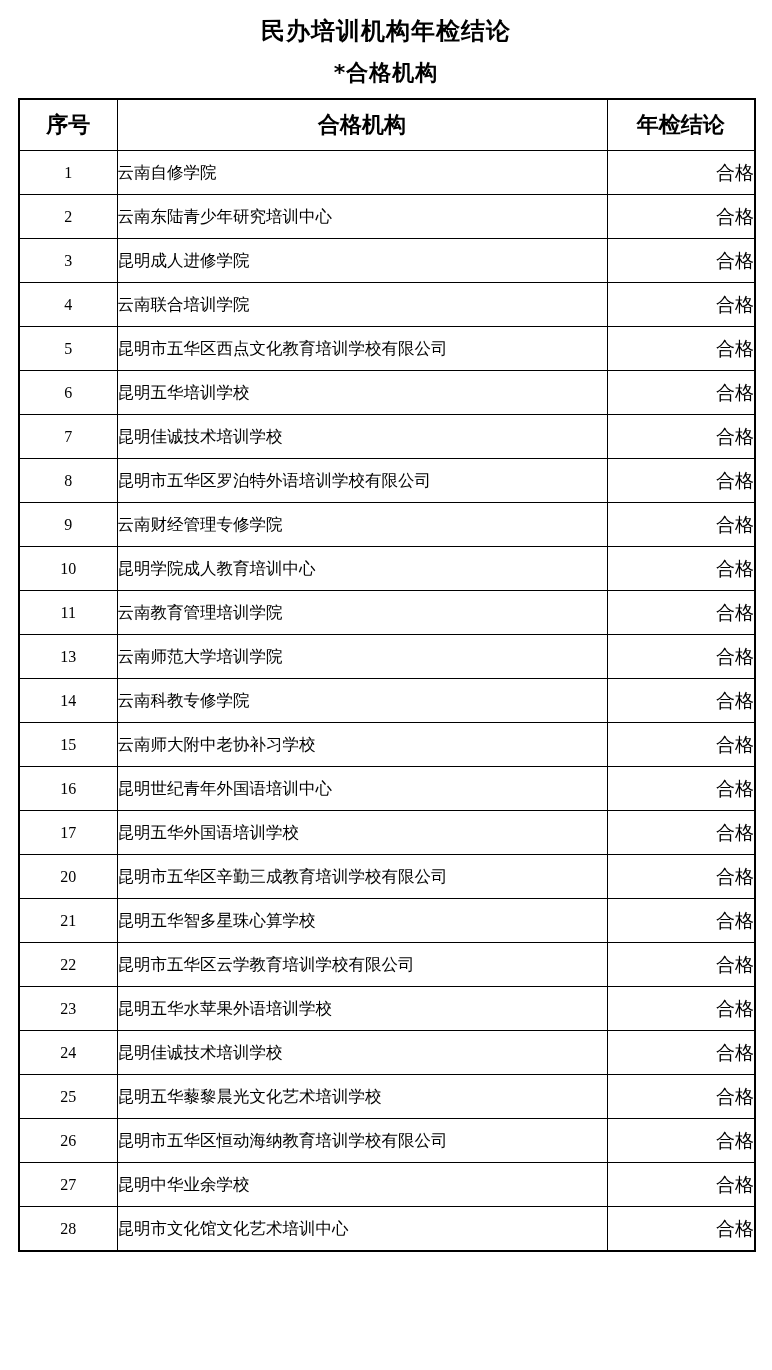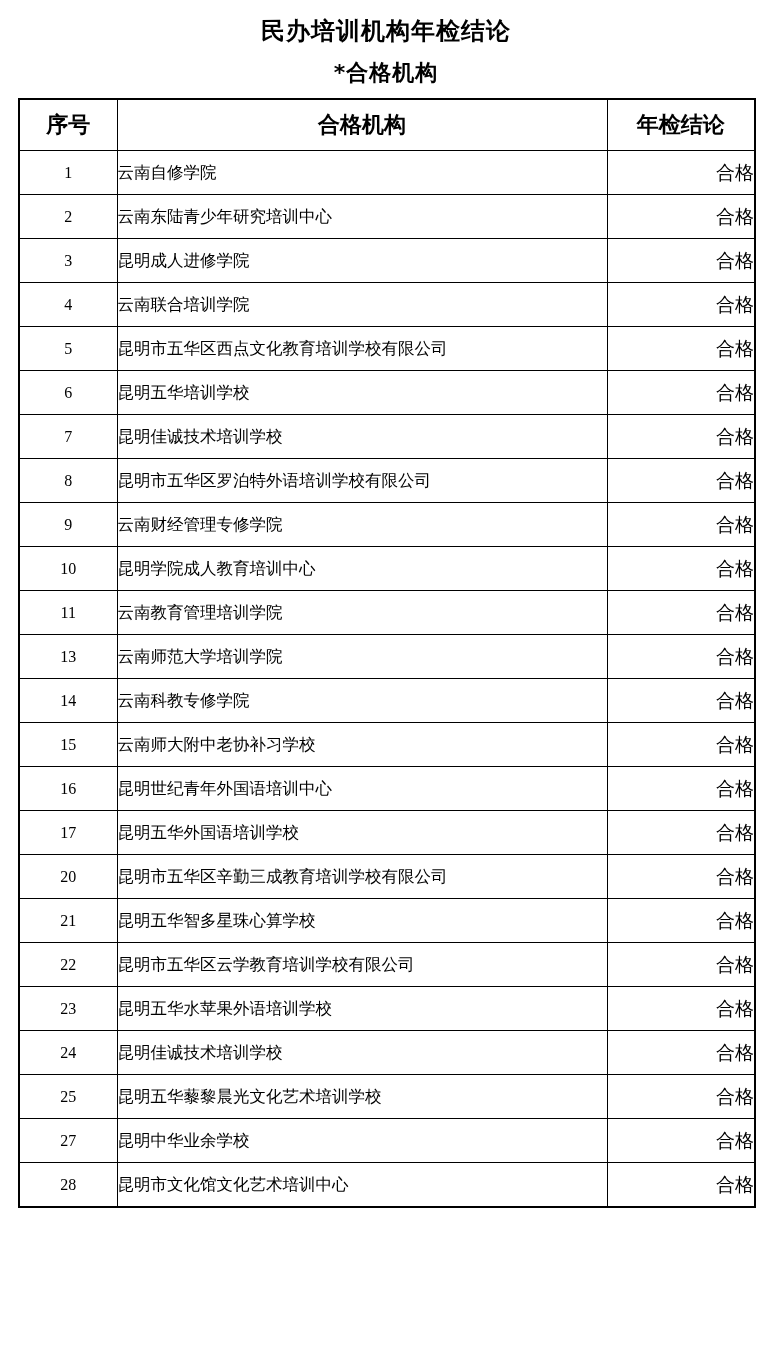--- a/index.html
+++ b/index.html
@@ -204,20 +204,25 @@
             <td class="num">24</td>
             <td class="name">昆明佳诚技术培训学校</td>
             <td class="result">合格</td>
           </tr>
           <tr>
             <td class="num">25</td>
             <td class="name">昆明五华藜黎晨光文化艺术培训学校</td>
             <td class="result">合格</td>
           </tr>
           <tr>
+            <td class="num">26</td>
+            <td class="name">昆明市五华区恒动海纳教育培训学校有限公司</td>
+            <td class="result">合格</td>
+          </tr>
+          <tr>
             <td class="num">27</td>
             <td class="name">昆明中华业余学校</td>
             <td class="result">合格</td>
           </tr>
           <tr>
             <td class="num">28</td>
             <td class="name">昆明市文化馆文化艺术培训中心</td>
             <td class="result">合格</td>
           </tr>
         </tbody>

